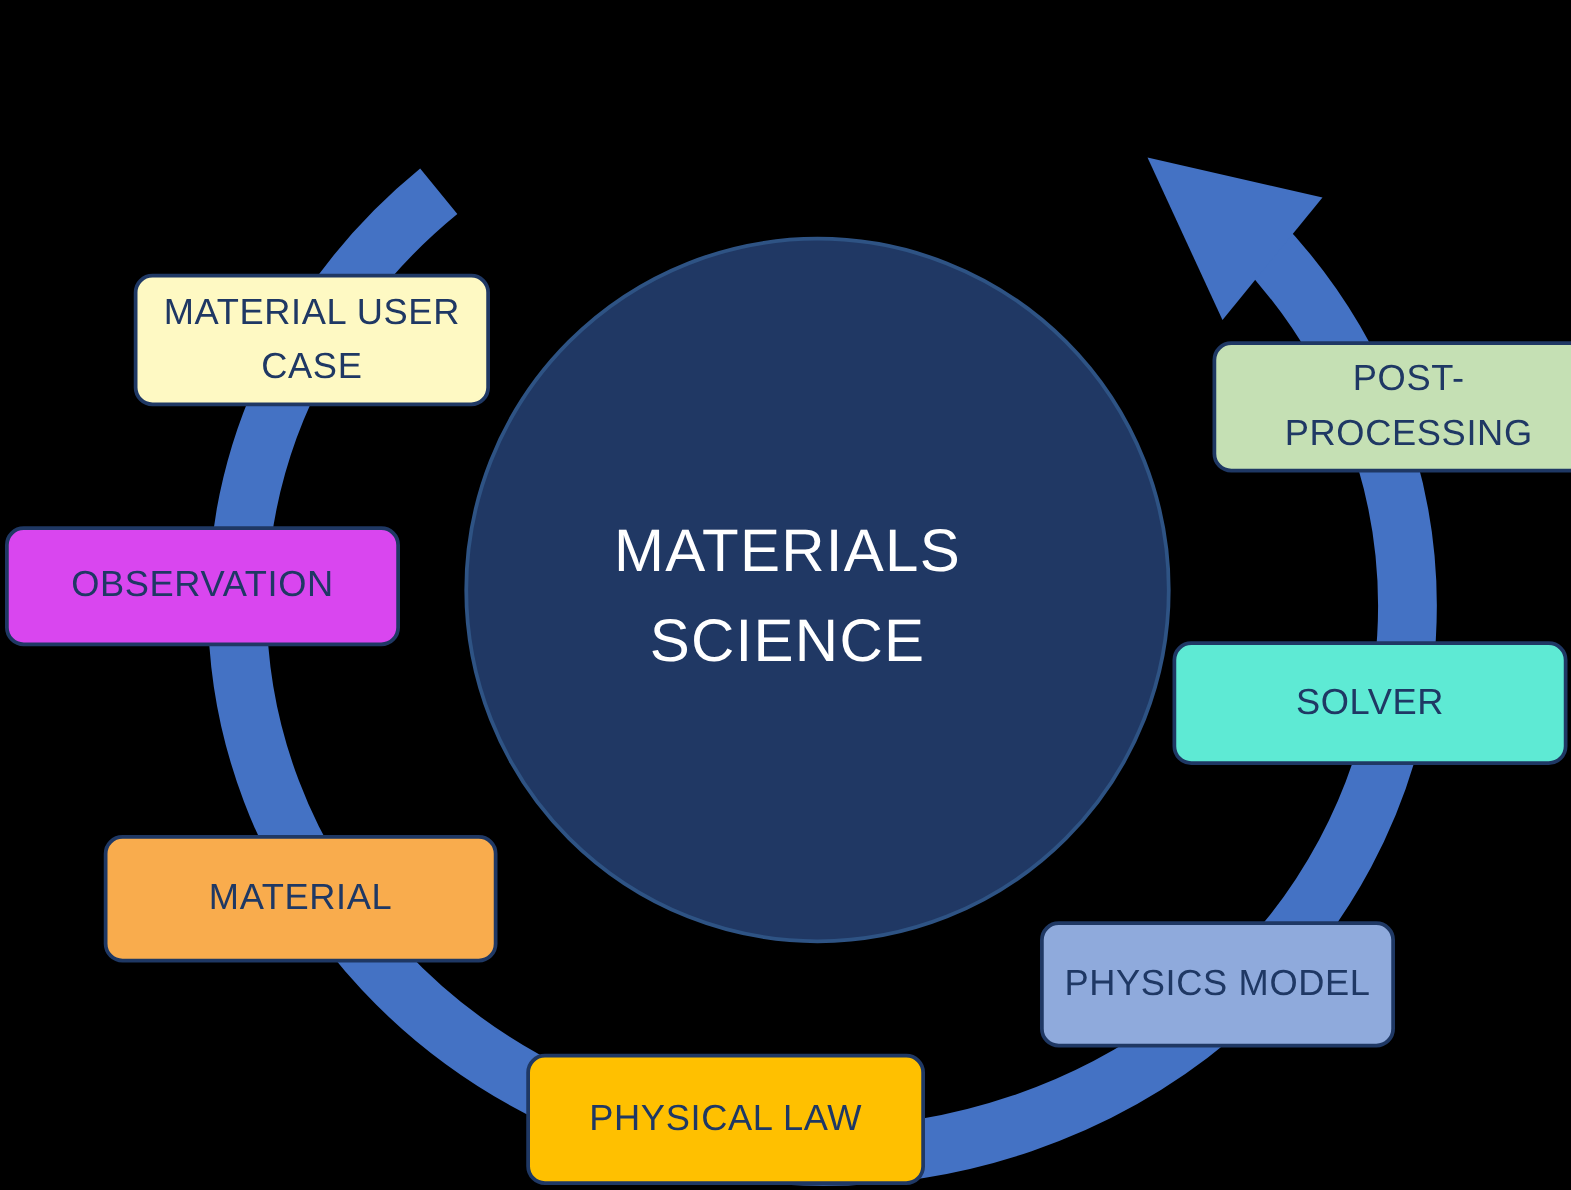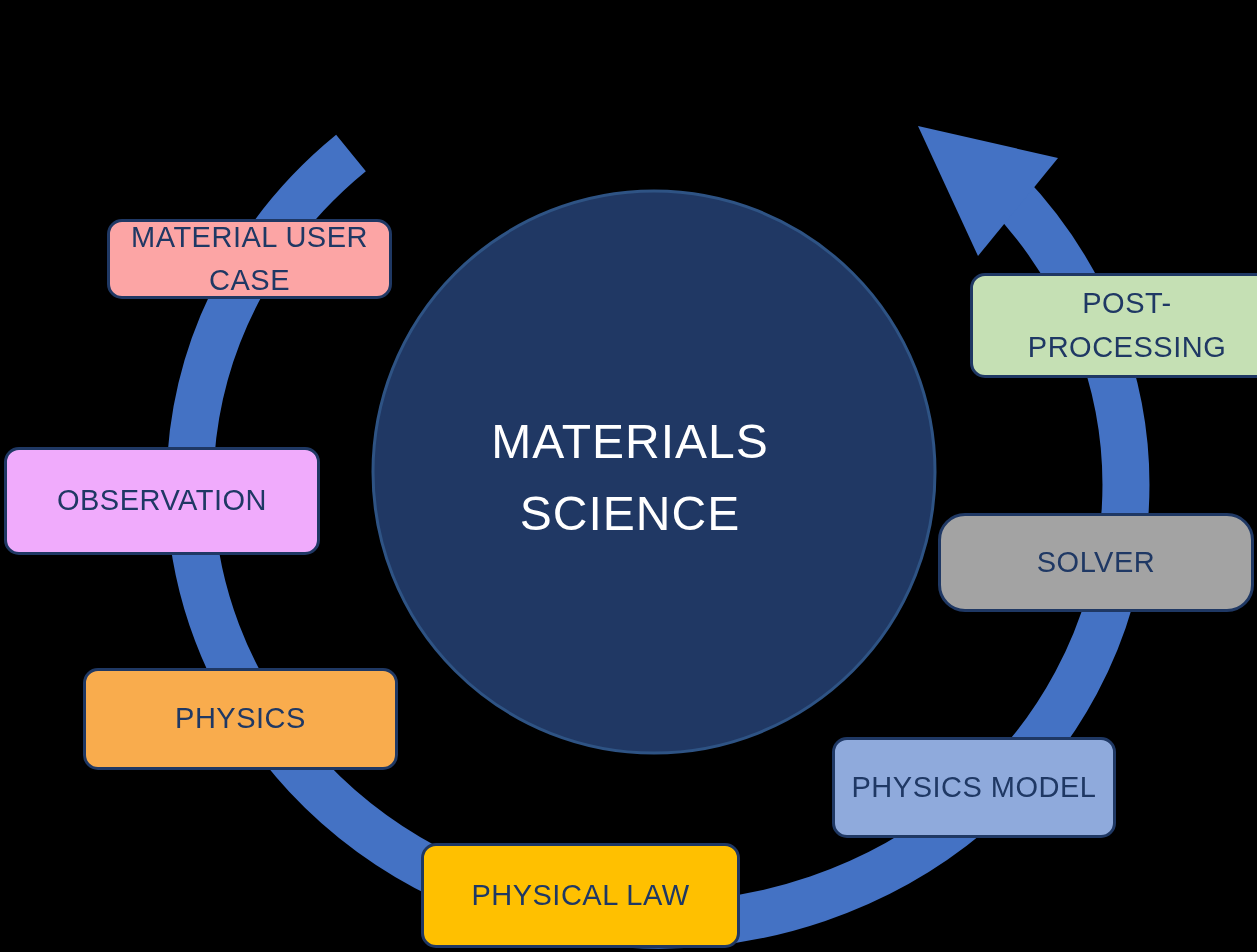--- a/index.html
+++ b/index.html
@@ -55,29 +55,29 @@
     <path d="M 351 153 A 468 440 0 1 0 1006 191" fill="none" stroke-width="47" stroke="#4472C4"></path>
 
     <polygon points="918,126 1058,158 978,256" fill="#4472C4"></polygon>
 
     <circle cx="654" cy="472" r="281" stroke-width="3" fill="#203864" stroke="#2E5384"></circle>
   </svg>
 
   <div class="center-label" style="color: rgb(255, 255, 255);">MATERIALS
 SCIENCE</div>
 
-  <div class="node" style="left: 107px; top: 219px; width: 285px; height: 80px; background-color: #fca5a5; border-color: rgb(31, 56, 100); color: rgb(31, 56, 100);">MATERIAL USER
+  <div class="node" style="left: 107px; top: 219px; width: 285px; height: 106px; background-color: #fef9c3; border-color: rgb(31, 56, 100); color: rgb(31, 56, 100);">MATERIAL USER
 CASE</div>
 
-  <div class="node" style="left: 4px; top: 447px; width: 316px; height: 108px; background-color: #f0abfc; border-color: rgb(31, 56, 100); color: rgb(31, 56, 100);">OBSERVATION</div>
+  <div class="node" style="left: 4px; top: 421px; width: 316px; height: 96px; background-color: #d946ef; border-color: rgb(31, 56, 100); color: rgb(31, 56, 100);">OBSERVATION</div>
 
-  <div class="node" style="left: 83px; top: 668px; width: 315px; height: 102px; background-color: rgb(249, 172, 77); border-color: rgb(31, 56, 100); color: rgb(31, 56, 100);">PHYSICS</div>
+  <div class="node" style="left: 83px; top: 668px; width: 315px; height: 102px; background-color: rgb(249, 172, 77); border-color: rgb(31, 56, 100); color: rgb(31, 56, 100);">MATERIAL</div>
 
   <div class="node" style="left: 398px; top: 843px; width: 319px; height: 105px; background-color: rgb(255, 192, 0); border-color: rgb(31, 56, 100); color: rgb(31, 56, 100); margin-left: 23px;">PHYSICAL LAW</div>
 
   <div class="node" style="left: 832px; top: 737px; width: 284px; height: 101px; background-color: rgb(143, 170, 220); border-color: rgb(31, 56, 100); color: rgb(31, 56, 100);">PHYSICS MODEL</div>
 
-  <div class="node" style="left: 938px; top: 513px; width: 316px; height: 99px; background-color: #a3a3a3; border-color: rgb(31, 56, 100); color: rgb(31, 56, 100); border-radius: 27px;">SOLVER</div>
+  <div class="node" style="left: 938px; top: 513px; width: 316px; height: 99px; background-color: #5eead4; border-color: rgb(31, 56, 100); color: rgb(31, 56, 100);">SOLVER</div>
 
   <div class="node" style="left: 938px; top: 273px; width: 314px; height: 105px; background-color: rgb(197, 224, 180); border-color: rgb(31, 56, 100); color: rgb(31, 56, 100); margin-left: 32px;">POST-
 PROCESSING</div>
 
 </div>
 
 </body></html>

